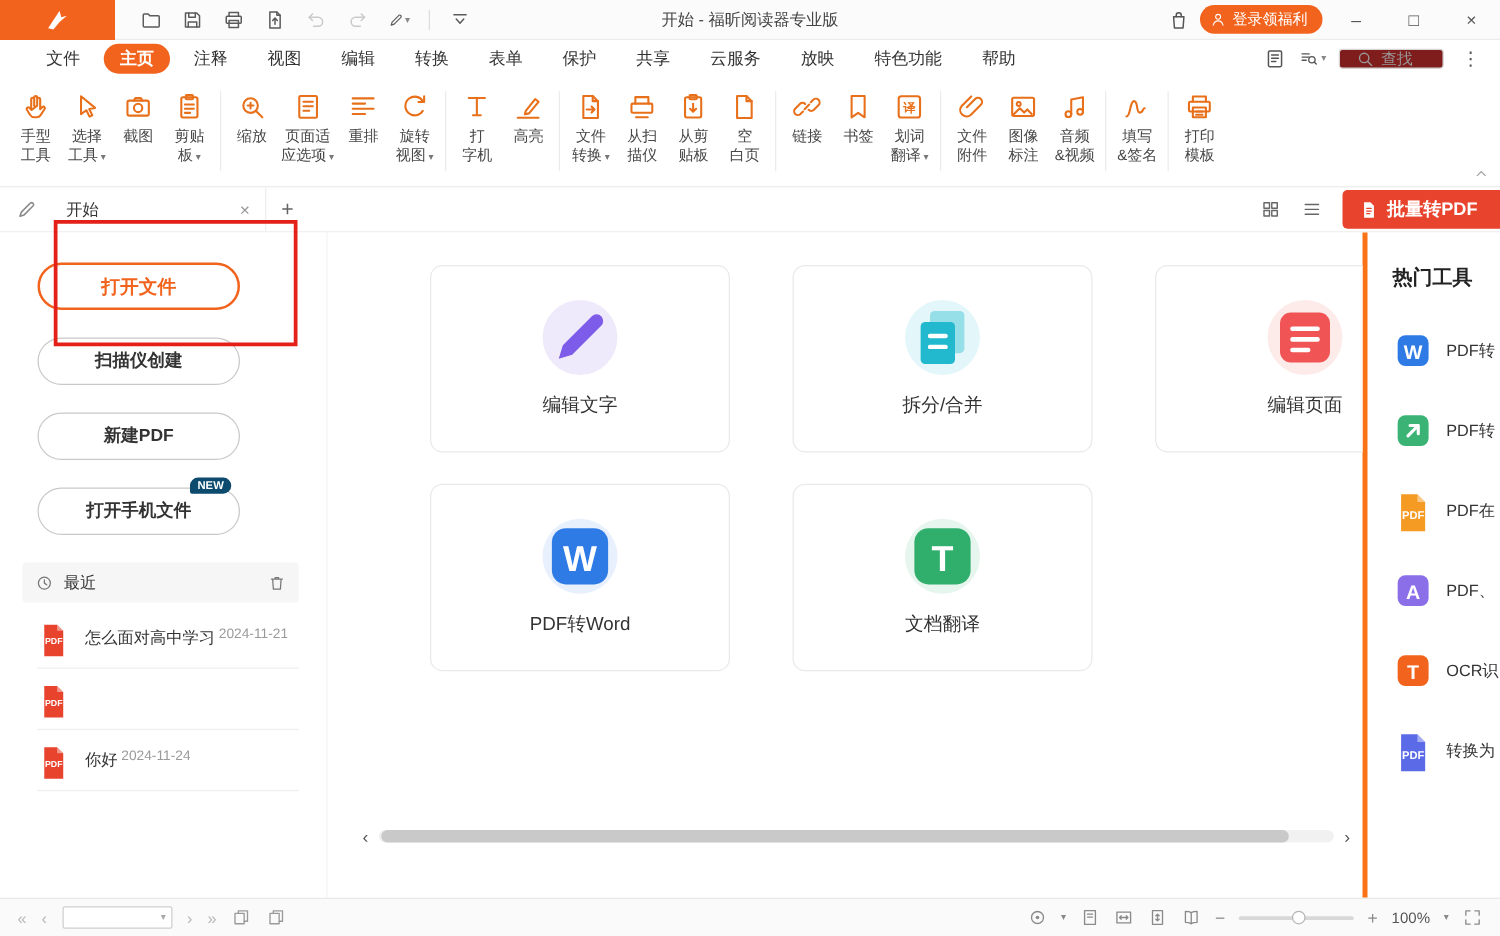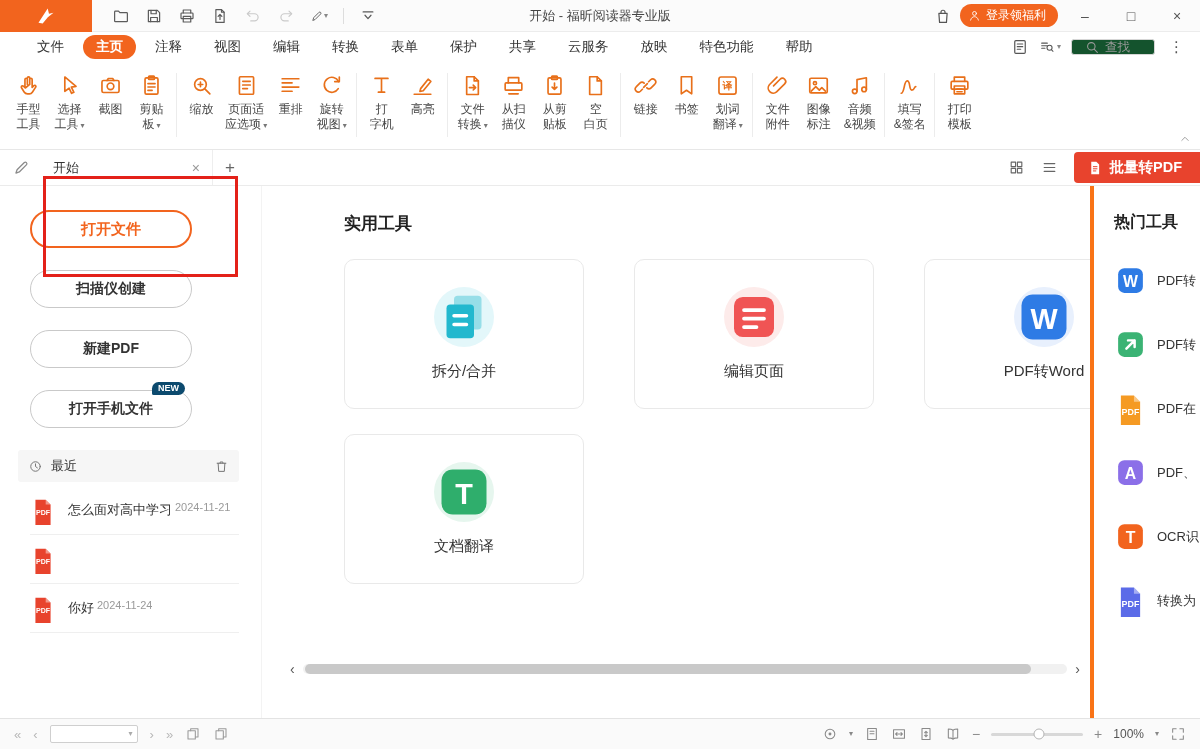--- a/index.html
+++ b/index.html
@@ -25,21 +25,21 @@
 
   
   .menubar{height:30px;display:flex;align-items:center;padding:0 12px 0 24px;background:#fff;flex:none}
   .menu-items{display:flex;align-items:center;gap:6px}
   .menu-item{padding:3px 13px;font-size:13.5px;color:#333;border-radius:13px;cursor:pointer;white-space:nowrap}
   .menu-item.active{background:#F2641E;color:#fff;font-weight:bold}
   .menu-right{margin-left:auto;display:flex;align-items:center;gap:10px}
   .mr-ic{width:18px;height:18px;display:inline-flex;align-items:center;cursor:pointer}
   .mr-ic.wide{width:auto;gap:2px}
   .mr-in{width:16px;height:16px;display:inline-block}
-  .search-box{display:flex;align-items:center;gap:5px;border:1px solid #d6d6d6;border-radius:3px;height:16px;padding:0 12px;width:84px;cursor:text;background:#14532d}
+  .search-box{display:flex;align-items:center;gap:5px;border:1px solid #d6d6d6;border-radius:3px;height:16px;padding:0 12px;width:84px;cursor:text;background:#7f1d1d}
   .search-box .ph{color:#999;font-size:12.5px}
   .more{font-size:15px;color:#555;cursor:pointer;padding:0 4px}
 
   
   .ribbon{height:88px;background:#fff;border-bottom:1px solid #e7e7e7;display:flex;align-items:stretch;padding:7px 20px 2px 8px;position:relative;flex:none}
   .rb-group{display:flex}
   .rb-div{width:1px;background:#ececec;margin:4px 4px 10px;flex:none}
   .rb-tool{display:flex;flex-direction:column;align-items:center;padding:2px 3px;min-width:41px;border-radius:4px;cursor:pointer}
   .rb-ic{width:25px;height:25px;margin:2px 0 4px;flex:none}
   .rb-label{font-size:12px;line-height:15px;text-align:center;color:#474747;white-space:nowrap}
@@ -568,22 +568,29 @@
             </span>
             <span class="recent-meta">
               <span class="recent-title">你好</span>
               <span class="recent-date">2024-11-24</span>
             </span>
           </div>
         </div>
     </aside>
 
     <main class="main">
-      <h2 class="main-heading">实用工具</h2>
       <div class="cards" id="cards">
+          <div class="card">
+            <span class="card-ic" style="background:#EFEAFB">
+              <svg viewBox="0 0 24 24" style="width:100%;height:100%;display:block">
+                <path d="M5.2 18.8l1.3-4.3L15.8 5.2a2.1 2.1 0 013 3L9.5 17.5z" fill="#7C5CE8"></path>
+              </svg>
+            </span>
+            <span class="card-label">编辑文字</span>
+          </div>
           <div class="card">
             <span class="card-ic" style="background:#E3F7FA">
               <svg viewBox="0 0 24 24" style="width:100%;height:100%;display:block">
                 <rect x="8" y="3.5" width="11" height="13.5" rx="1.5" fill="#22B8CE" opacity="0.4"></rect>
                 <rect x="5" y="7" width="11" height="13.5" rx="1.5" fill="#22B8CE"></rect>
                 <path d="M8 11.5h5M8 15h5" stroke="#fff" stroke-width="1.4" stroke-linecap="round"></path>
               </svg>
             </span>
             <span class="card-label">拆分/合并</span>
           </div>

